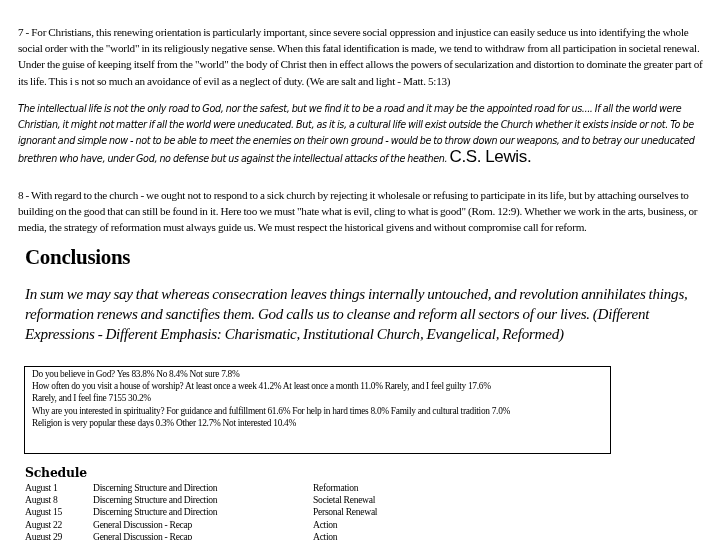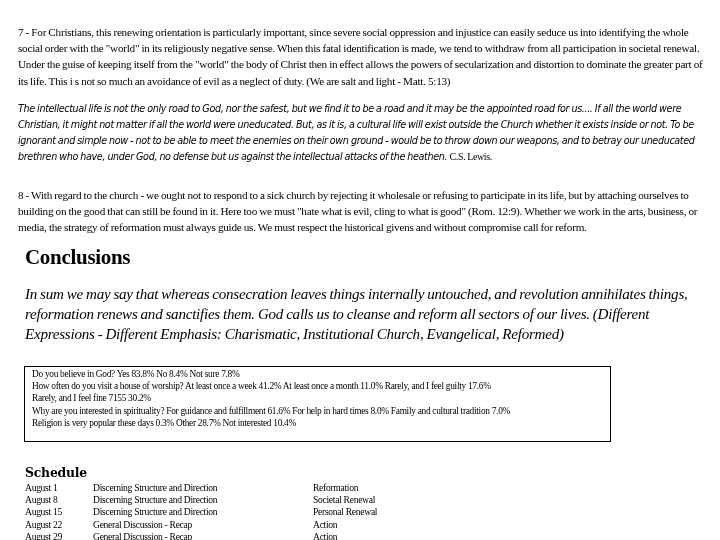--- a/index.html
+++ b/index.html
@@ -31,22 +31,22 @@
       font-style: italic;
       font-family: "DejaVu Sans", sans-serif;
       font-size: 9.6px;
       line-height: 16.1px;
       letter-spacing: -0.35px;
       word-spacing: -0.4px;
       width: 700px;
     }
     #quote .author {
       font-style: normal;
-      font-family: Liberation Serif, serif;
-      font-size: 10px;
+      font-family: Liberation Sans, sans-serif;
+      font-size: 17px;
     }
     #p8 { top: 187px; }
     .heading {
       position: absolute;
       left: 25px;
       font-weight: bold;
       margin: 0;
     }
     #conclusions-title {
       top: 244px;
@@ -64,21 +64,21 @@
       line-height: 19.8px;
       letter-spacing: -0.25px;
       word-spacing: -0.5px;
       margin: 0;
     }
     #survey-box {
       position: absolute;
       left: 24px;
       top: 366px;
       width: 587px;
-      height: 76px;
+      height: 88px;
       border: 1px solid #000;
       box-sizing: border-box;
       padding: 1px 0 0 7px;
     }
     .survey-line {
       font-size: 9.4px;
       line-height: 12.2px;
       letter-spacing: -0.3px;
       white-space: nowrap;
       word-spacing: 0px;
@@ -119,21 +119,21 @@
 
 <h2 id="conclusions-title" class="heading">Conclusions</h2>
 
 <p id="conclusions-text">In sum we may say that whereas consecration leaves things internally untouched, and revolution annihilates things, reformation renews and sanctifies them.  God calls us to cleanse and reform all sectors of our lives.   (Different Expressions - Different Emphasis: Charismatic, Institutional Church, Evangelical, Reformed)</p>
 
 <div id="survey-box">
   <div class="survey-line">Do you believe in God?   Yes  83.8%  No  8.4%  Not sure  7.8%</div>
   <div class="survey-line">How often do you visit a house of worship?   At least once a week  41.2%   At least once a month  11.0%   Rarely, and I feel guilty   17.6%</div>
   <div class="survey-line">Rarely, and I feel fine  7155   30.2%</div>
   <div class="survey-line">Why are you interested in spirituality?   For guidance and fulfillment  61.6% For help in hard times  8.0%  Family and cultural tradition  7.0%</div>
-  <div class="survey-line">Religion is very popular these days  0.3% Other 28.7%   Not interested  10.4%</div>
+  <div class="survey-line">Religion is very popular these days  0.3% Other 12.7%   Not interested  10.4%</div>
 </div>
 
 <h3 id="schedule-title" class="heading">Schedule</h3>
 
 <div id="schedule">
   <div class="sched-row">
     <span class="date">August 1</span>
     <span class="topic">Discerning Structure and Direction</span>
     <span class="theme">Reformation</span>
   </div>

